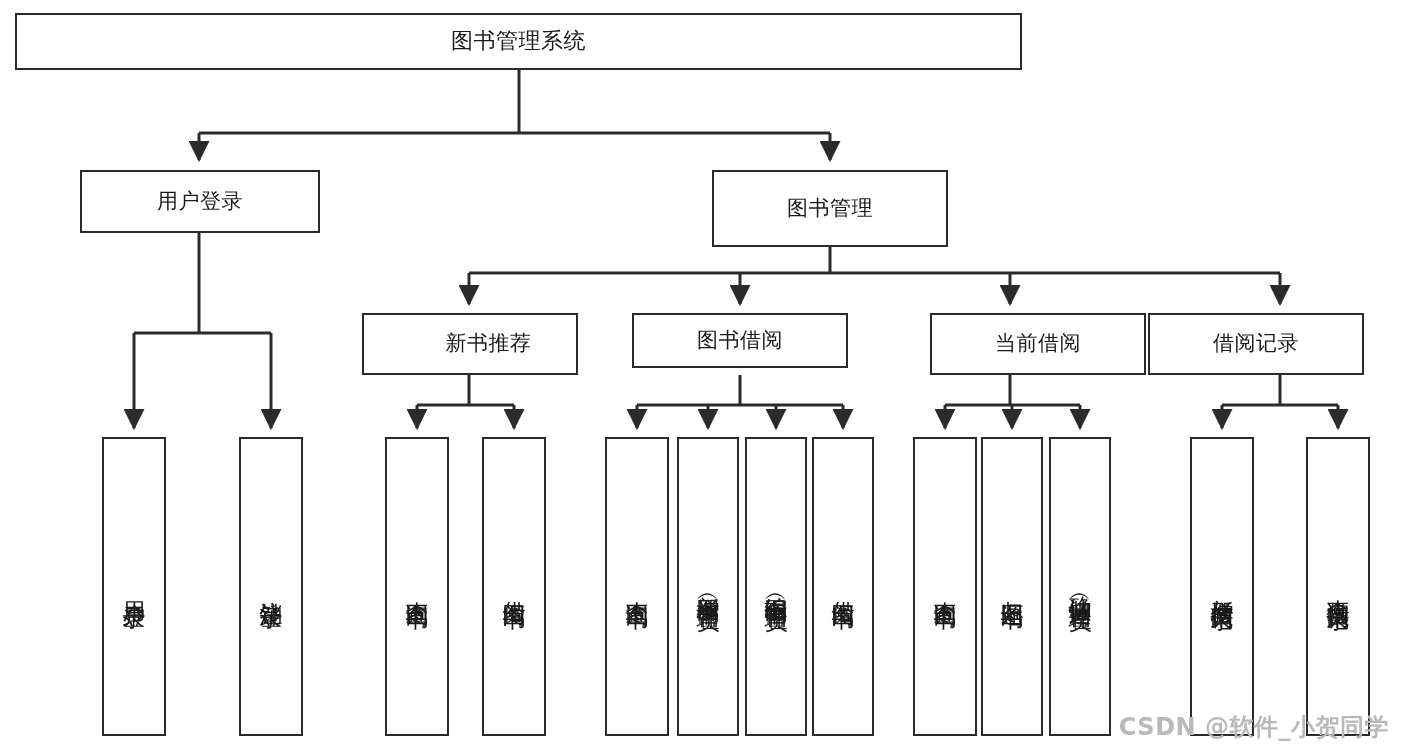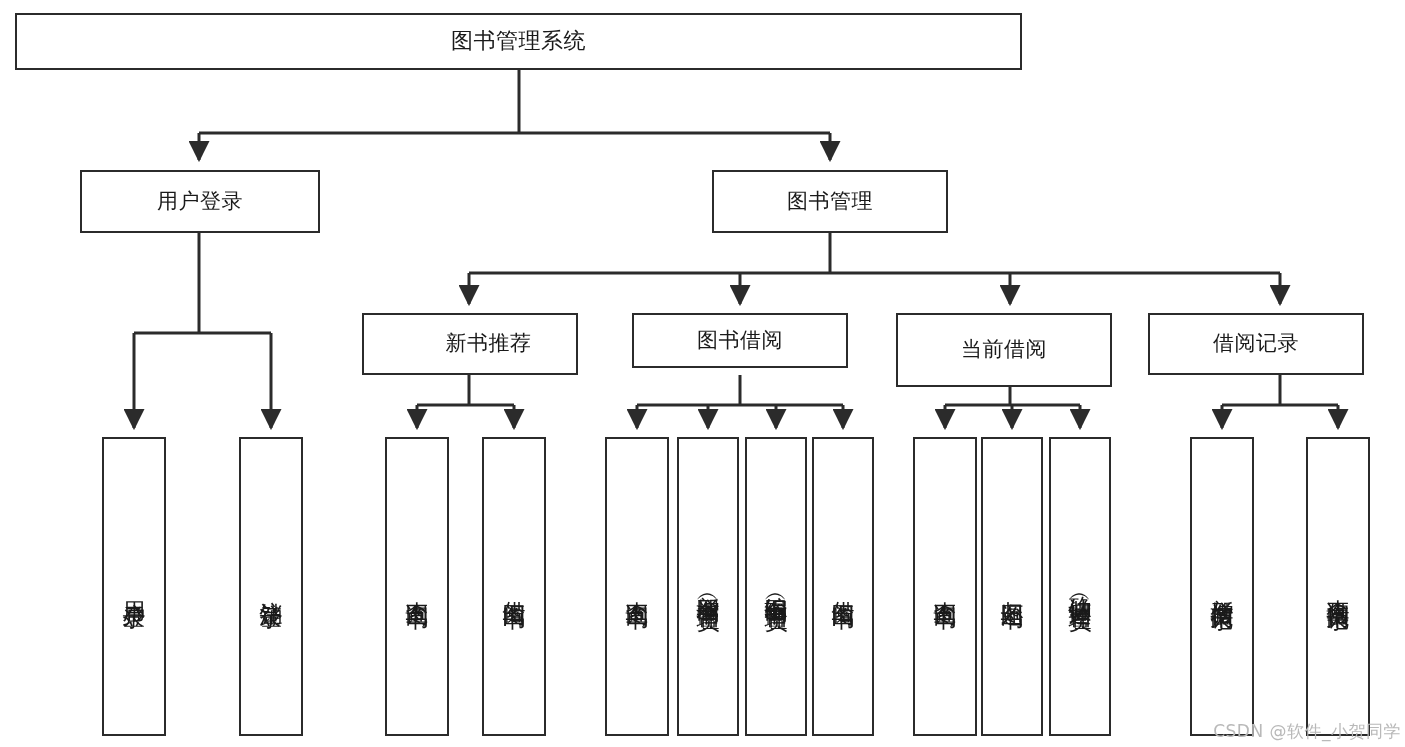--- a/index.html
+++ b/index.html
@@ -52,27 +52,28 @@
   .node.v .lbl{
     writing-mode:vertical-rl;
     text-orientation:upright;
     font-size:23px;
     line-height:1.0;
     letter-spacing:2px;
     white-space:nowrap;
   }
   .watermark{
     position:absolute;
-    right:4px;
+    right:16px;
     bottom:4px;
-    font-size:17px;
+    font-size:24px;
     color:#b9b9b9;
     letter-spacing:0.5px;
     white-space:nowrap;
     user-select:none;
+    font-weight:bold;
   }
 </style>
 </head>
 <body>
 
 <div id="canvas">
 
   <svg class="wires" viewBox="0 0 1405 747" preserveAspectRatio="none">
     <defs>
       <marker id="arrow" viewBox="0 0 10 10" refX="9" refY="5" markerWidth="7" markerHeight="7" orient="auto-start-reverse">
@@ -123,31 +124,31 @@
     </g>
   </svg>
 
   <div class="node h root" style="left:15px; top:13px; width:1007px; height:57px;">
     <span class="lbl">图书管理系统</span>
   </div>
 
   <div class="node h" style="left:80px; top:170px; width:240px; height:63px;">
     <span class="lbl">用户登录</span>
   </div>
-  <div class="node h" style="left:712px; top:170px; width:236px; height:63px;">
+  <div class="node h" style="left:712px; top:170px; width:236px; height:77px;">
     <span class="lbl">图书管理</span>
   </div>
 
   <div class="node h" style="left:362px; top:313px; width:216px; height:62px;padding-left:37px;">
     <span class="lbl">新书推荐</span>
   </div>
   <div class="node h" style="left:632px; top:313px; width:216px; height:55px;">
     <span class="lbl">图书借阅</span>
   </div>
-  <div class="node h" style="left:896px; top:313px; width:216px; height:74px;">
+  <div class="node h" style="left:930px; top:313px; width:216px; height:62px;">
     <span class="lbl">当前借阅</span>
   </div>
   <div class="node h" style="left:1148px; top:313px; width:216px; height:62px;">
     <span class="lbl">借阅记录</span>
   </div>
 
   <div class="node v" style="left:102px; top:437px; width:64px; height:299px;">
     <span class="lbl">用户登录</span>
   </div>
   <div class="node v" style="left:239px; top:437px; width:64px; height:299px;">

